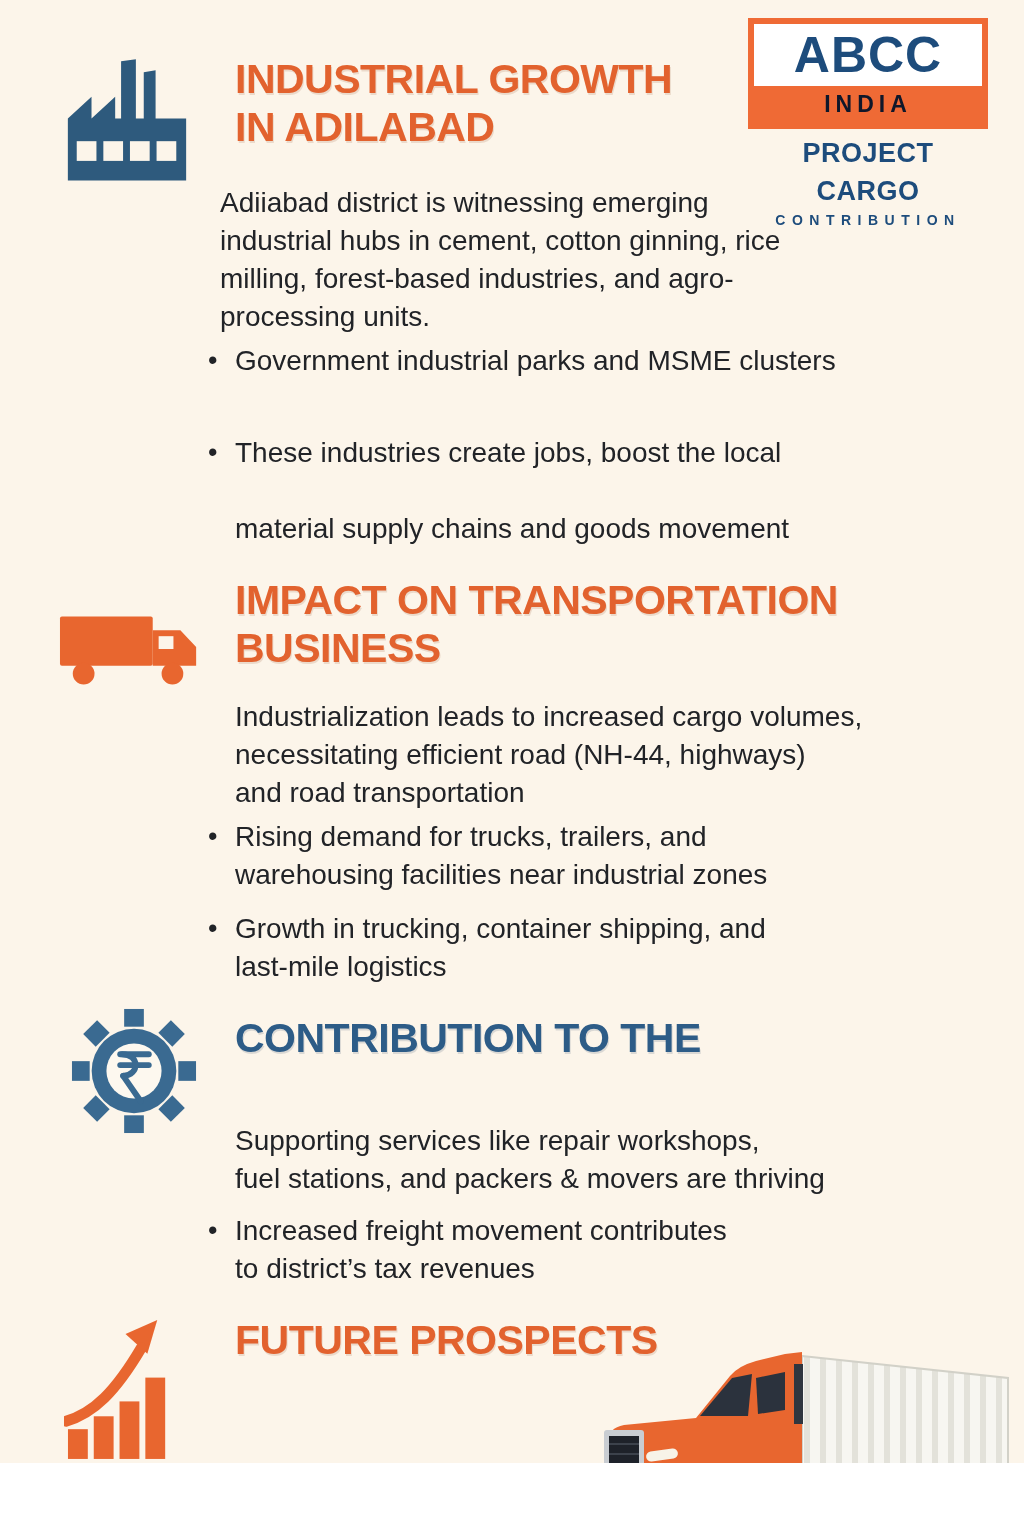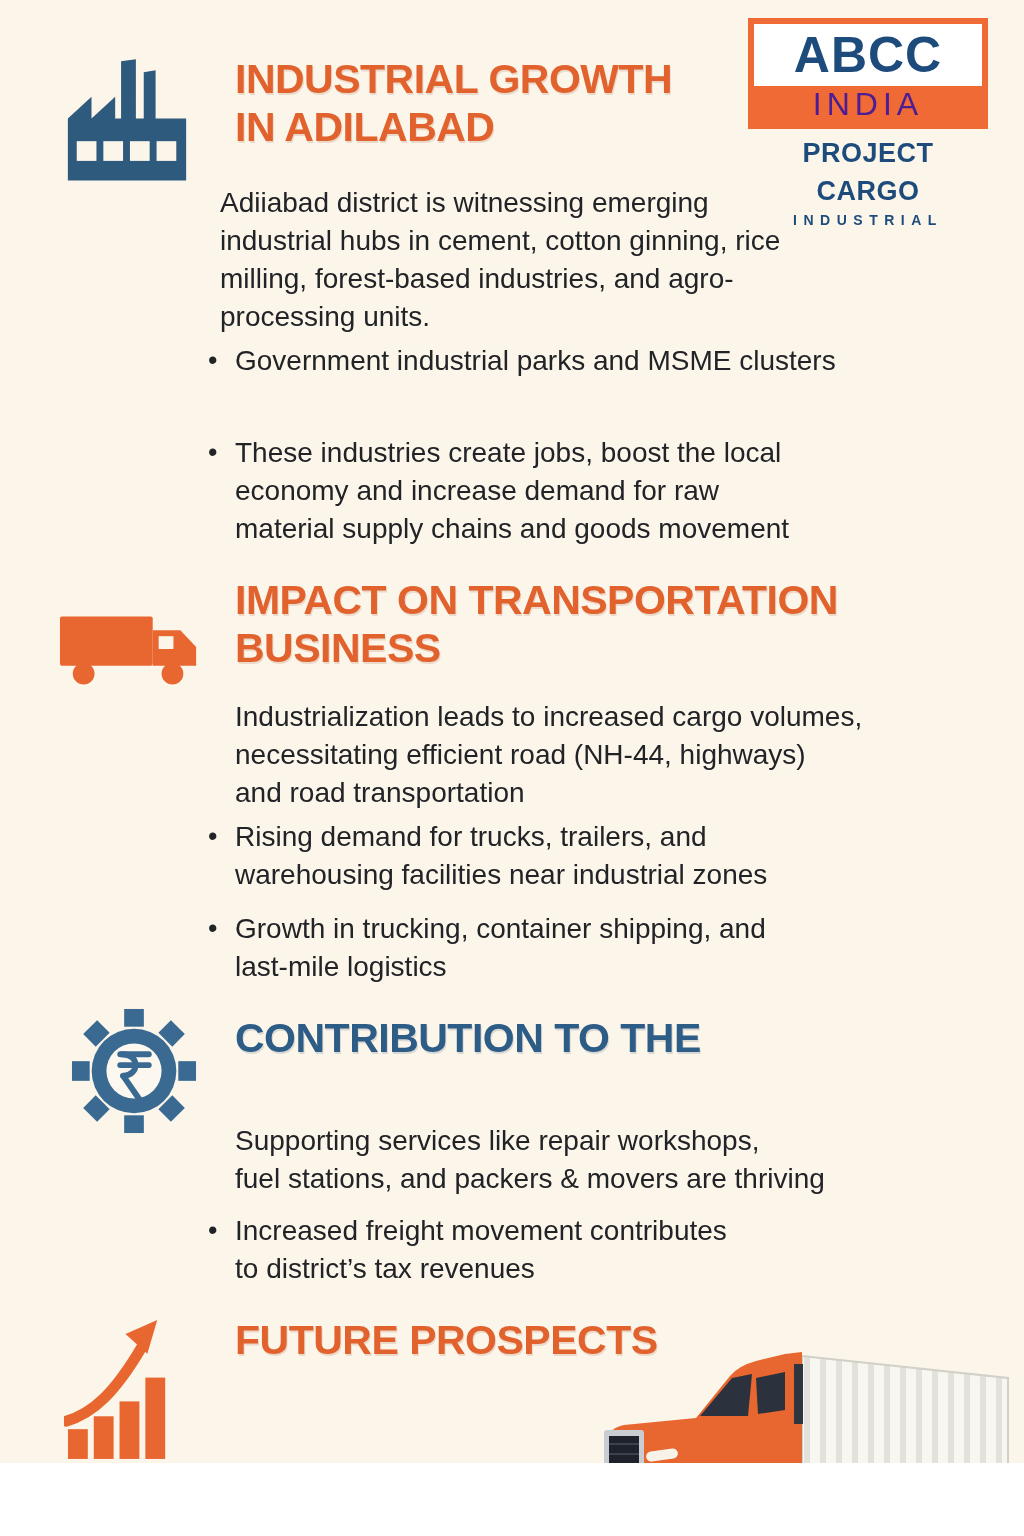--- a/index.html
+++ b/index.html
@@ -12,21 +12,21 @@
 
   .txt{position:absolute;font-size:28px;line-height:38px;color:#212327;}
   .bullet{position:absolute;font-size:28px;line-height:38px;color:#212327;padding-left:33px;}
   .bullet::before{content:"\2022";position:absolute;left:6px;top:-1px;font-size:27px;color:#212327;}
 
   .icon{position:absolute;}
 
   .logo{position:absolute;left:748px;top:18px;width:240px;text-align:center;}
   .logo-box{border:6px solid #ef6a35;background:#ffffff;}
   .logo-abcc{font-size:50px;font-weight:bold;color:#1d4c7c;letter-spacing:1px;line-height:62px;}
-  .logo-india{background:#ef6a35;color:#4c1d95;font-weight:normal;font-size:32px;letter-spacing:5px;line-height:37px;}
+  .logo-india{background:#ef6a35;color:#0f172a;font-weight:bold;font-size:23px;letter-spacing:5px;line-height:37px;}
   .logo-pc{color:#1d4c7c;font-weight:bold;font-size:27px;line-height:38px;margin-top:5px;letter-spacing:0.5px;}
   .logo-corp{color:#1d4c7c;font-weight:bold;font-size:14px;letter-spacing:6.5px;margin-top:2px;}
 </style>
 </head>
 <body>
 
 <div class="page">
 
   <svg class="icon" style="left:58px;top:46px;" width="138" height="146" viewBox="0 0 140 145">
     <polygon fill="#2e5a7d" points="10,135 10,72 34,50 34,72 58,50 58,72 64,72 64,14 79,12 79,72 87,72 87,25 99,23 99,72 130,72 130,135"></polygon>
@@ -40,37 +40,37 @@
     <span>INDUSTRIAL GROWTH</span><br>
     <span>IN ADILABAD</span>
   </div>
 
   <div class="logo">
     <div class="logo-box">
       <div class="logo-abcc">ABCC</div>
       <div class="logo-india">INDIA</div>
     </div>
     <div class="logo-pc">PROJECT CARGO</div>
-    <div class="logo-corp">INDUSTRIAL</div>
+    <div class="logo-corp">CONTRIBUTION</div>
   </div>
 
   <div class="txt" style="left:220px;top:184px;">
     <span>Adiiabad district is witnessing emerging</span><br>
     <span>industrial hubs in cement, cotton ginning, rice</span><br>
     <span>milling, forest-based industries, and agro-</span><br>
     <span>processing units.</span>
   </div>
 
   <div class="bullet" style="left:202px;top:342px;">
     <span>Government industrial parks and MSME clusters</span><br>
   </div>
 
   <div class="bullet" style="left:202px;top:434px;">
     <span>These industries create jobs, boost the local</span><br>
-    <span>economy and increase demand for raw</span><br>
+    <br>
     <span>material supply chains and goods movement</span>
   </div>
 
   <svg class="icon" style="left:58px;top:600px;" width="148" height="100" viewBox="0 0 150 100">
     <rect x="2" y="16" width="94" height="50" rx="2" fill="#e8662f"></rect>
     <path d="M96,30 L124,30 L140,47 L140,66 L96,66 Z" fill="#e8662f"></path>
     <rect x="102" y="36" width="15" height="13" fill="#fcf5ea"></rect>
     <circle cx="26" cy="74" r="11" fill="#e8662f"></circle>
     <circle cx="116" cy="74" r="11" fill="#e8662f"></circle>
   </svg>

